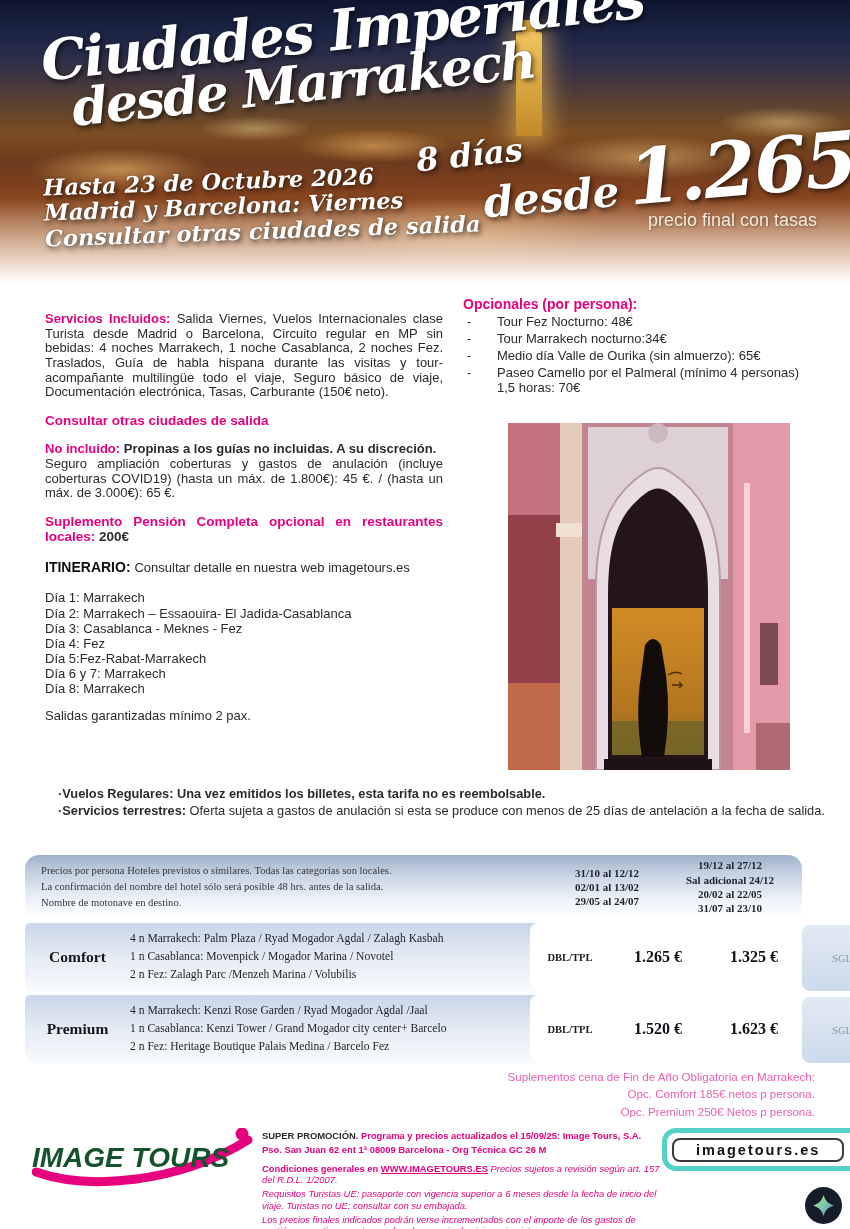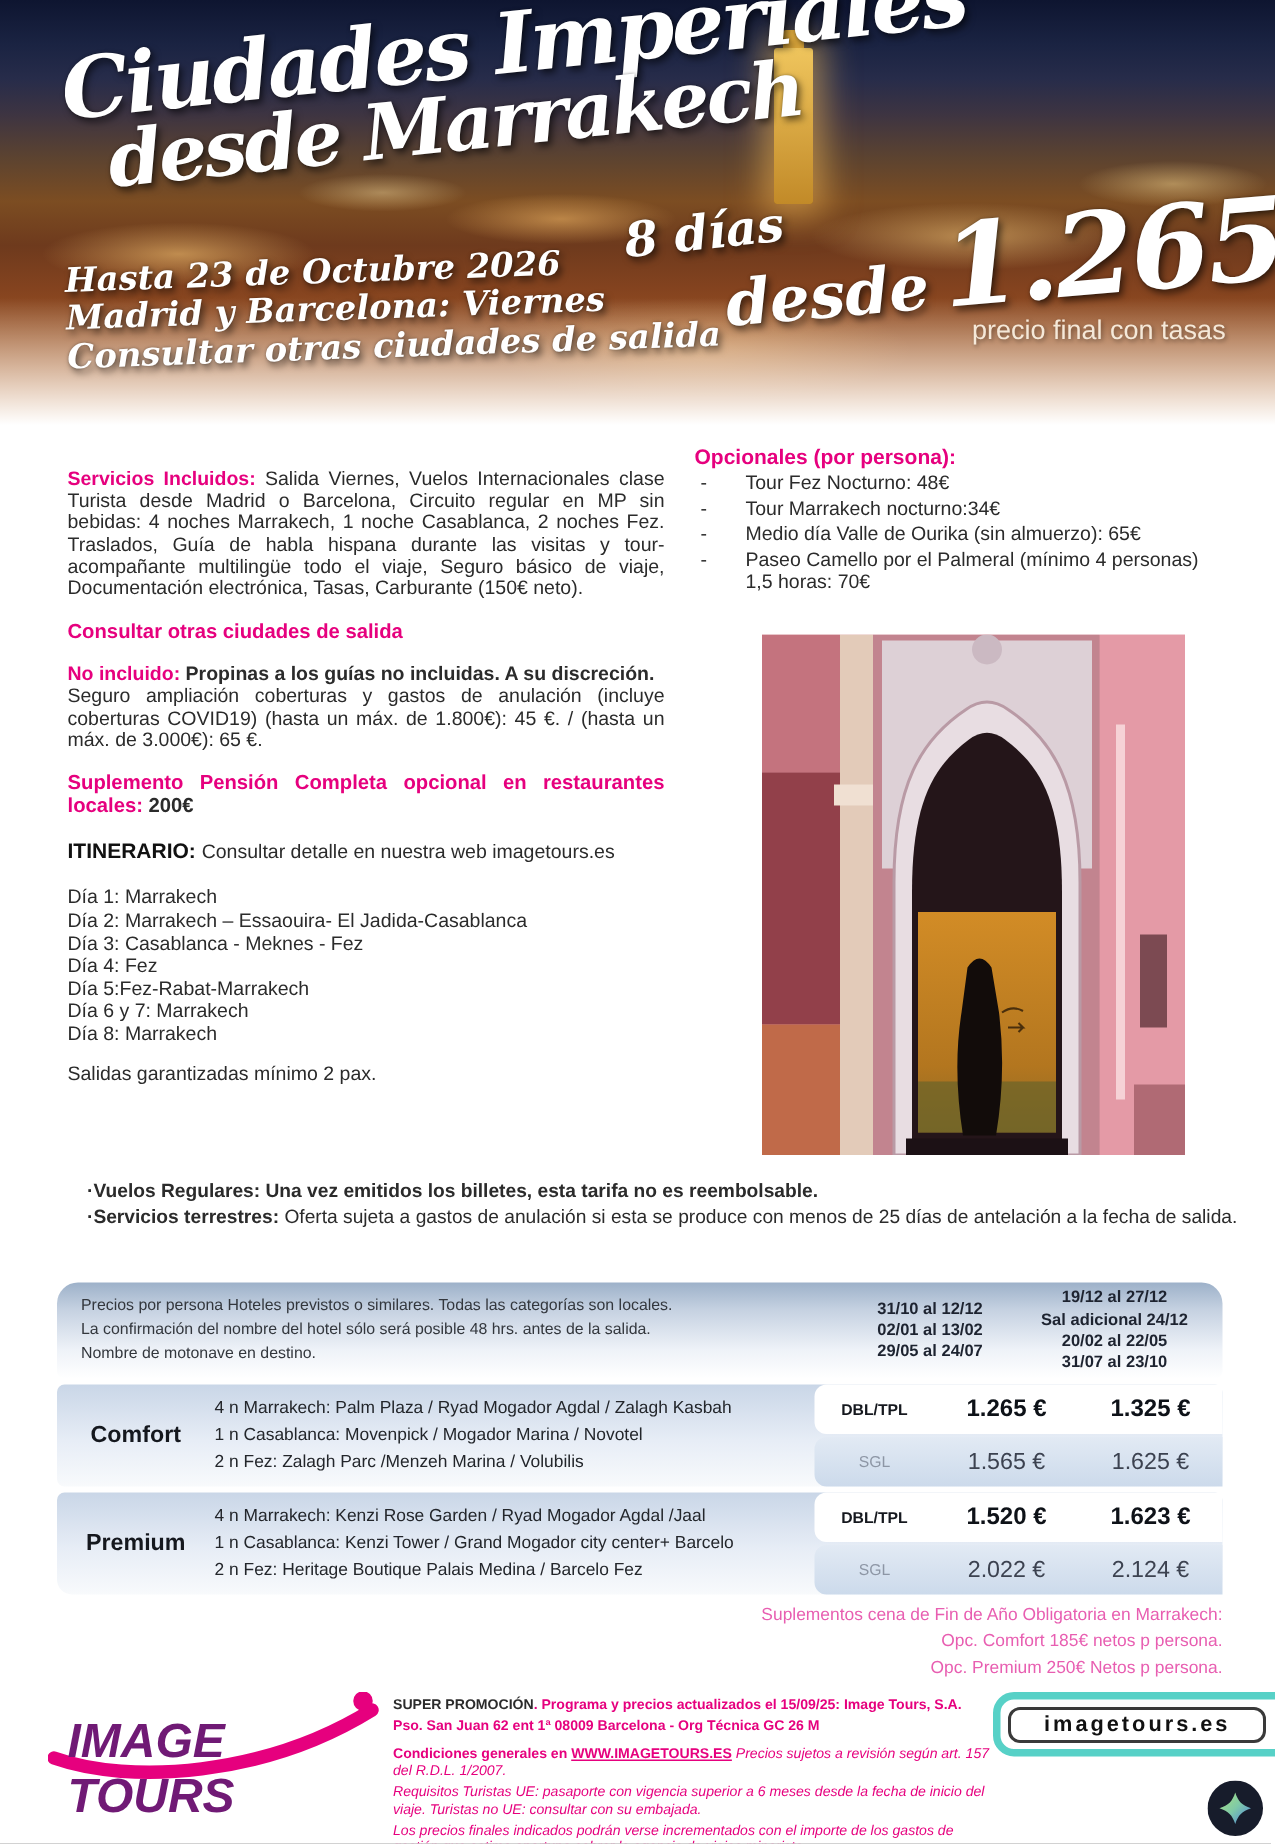--- a/index.html
+++ b/index.html
@@ -76,54 +76,54 @@
   .opc-title { font-size:14px; font-weight:700; color:#e6007e; margin-bottom:2px; }
   .opc-list { list-style:none; }
   .opc-list li { position:relative; padding-left:34px; line-height:1.22; margin-bottom:1px; }
   .opc-list li::before { content:"-"; position:absolute; left:4px; }
   .photo-wrap { margin:27px 0 0 45px; width:282px; height:347px; display:block; }
 
   
   .notes { position:absolute; left:58px; top:786px; width:792px; font-size:12.8px; line-height:1.3; }
 
   
-  .pricetable { position:absolute; left:38px; top:855px; width:777px; }
+  .pricetable { position:absolute; left:25px; top:855px; width:777px;font-family:Liberation Serif, serif; }
   .thead { display:flex; align-items:center; height:64px;
     background:linear-gradient(180deg,#9db1c9 0%,#c5d1e1 28%,#eef2f8 70%,#fff 100%);
     border-radius:14px 14px 5px 5px; }
   .tinfo { flex:1; padding-left:16px; font-size:10.6px; line-height:1.5; color:#33373d; white-space:pre-line; }
   .season { width:118px; text-align:center; font-size:11px; font-weight:700; color:#1d2330;
     line-height:1.3; white-space:pre-line; }
   .season.s2 { width:128px; margin-right:8px; }
   .trow { display:flex; margin-top:4px; height:68px;
     background:linear-gradient(180deg,#c9d6e7 0%,#e7edf6 55%,#f8fafc 100%); border-radius:5px; }
   .trow:last-child { border-radius:5px 5px 10px 10px; }
   .cat { width:105px; display:flex; align-items:center; justify-content:center;
     font-weight:700; font-size:15.5px; color:#15181e; }
   .hotels { flex:1; display:flex; align-items:center; font-size:11.6px; line-height:1.55;
     color:#23262b; white-space:pre-line; }
-  .price-area { width:272px; display:flex; flex-direction:column; padding:0; }
+  .price-area { width:272px; display:flex; flex-direction:row; padding:0; }
   .sub { flex:1; display:flex; align-items:center; border-radius:8px 0 0 8px; }
   .sub.dbl { background:#fff; }
   .sub.sgl { background:linear-gradient(180deg,#e2eaf4,#ccdaeb); margin-top:2px; }
   .rt { width:80px; text-align:center; font-size:10.5px; }
   .sub.dbl .rt { font-weight:700; color:#15181e; }
   .sub.sgl .rt { color:#8d96a5; }
   .pr { width:96px; text-align:center; font-size:16px; }
   .sub.dbl .pr { font-weight:700; color:#0e1218; }
   .sub.sgl .pr { font-size:15.5px; color:#3c4250; }
 
   .suppnote { position:absolute; right:35px; top:1068px; width:420px; text-align:right;
     font-size:11.6px; line-height:1.5; color:#e85eb1; white-space:pre-line; }
 
   
   .logo { position:absolute; left:32px; top:1128px; width:228px; height:60px; }
   .logo svg { position:absolute; inset:0; }
-  .logo-text { position:absolute; left:13px; top:14px; font-size:32px; font-weight:800;
-    font-style:italic; letter-spacing:0px; color:#701a75; }
+  .logo-text { position:absolute; left:0; top:14px; font-size:28px; font-weight:800;
+    font-style:italic; letter-spacing:0px; color:#14532d; }
   .legal { position:absolute; left:262px; top:1130px; width:398px; font-size:9.4px; line-height:1.25; }
   .legal p { margin-bottom:7px; }
   .legal .it { font-style:italic; }
   .legal .m0 { margin-bottom:2px; }
   .legal a { color:#e6007e; font-weight:700; }
   .sitebox { position:absolute; left:662px; top:1128px; display:flex; align-items:center; gap:6px;
     background:#fff; border:5px solid #57d1c7; border-radius:14px; padding:4px 5px; cursor:pointer; }
   .sitetext { border:2px solid #3a3a3a; border-radius:8px; padding:2px 22px;
     font-weight:700; font-size:14.5px; letter-spacing:2px; color:#111; }
   .sitecircle { width:25px; height:25px; border:2px solid #5a5a5a; border-radius:50%;

